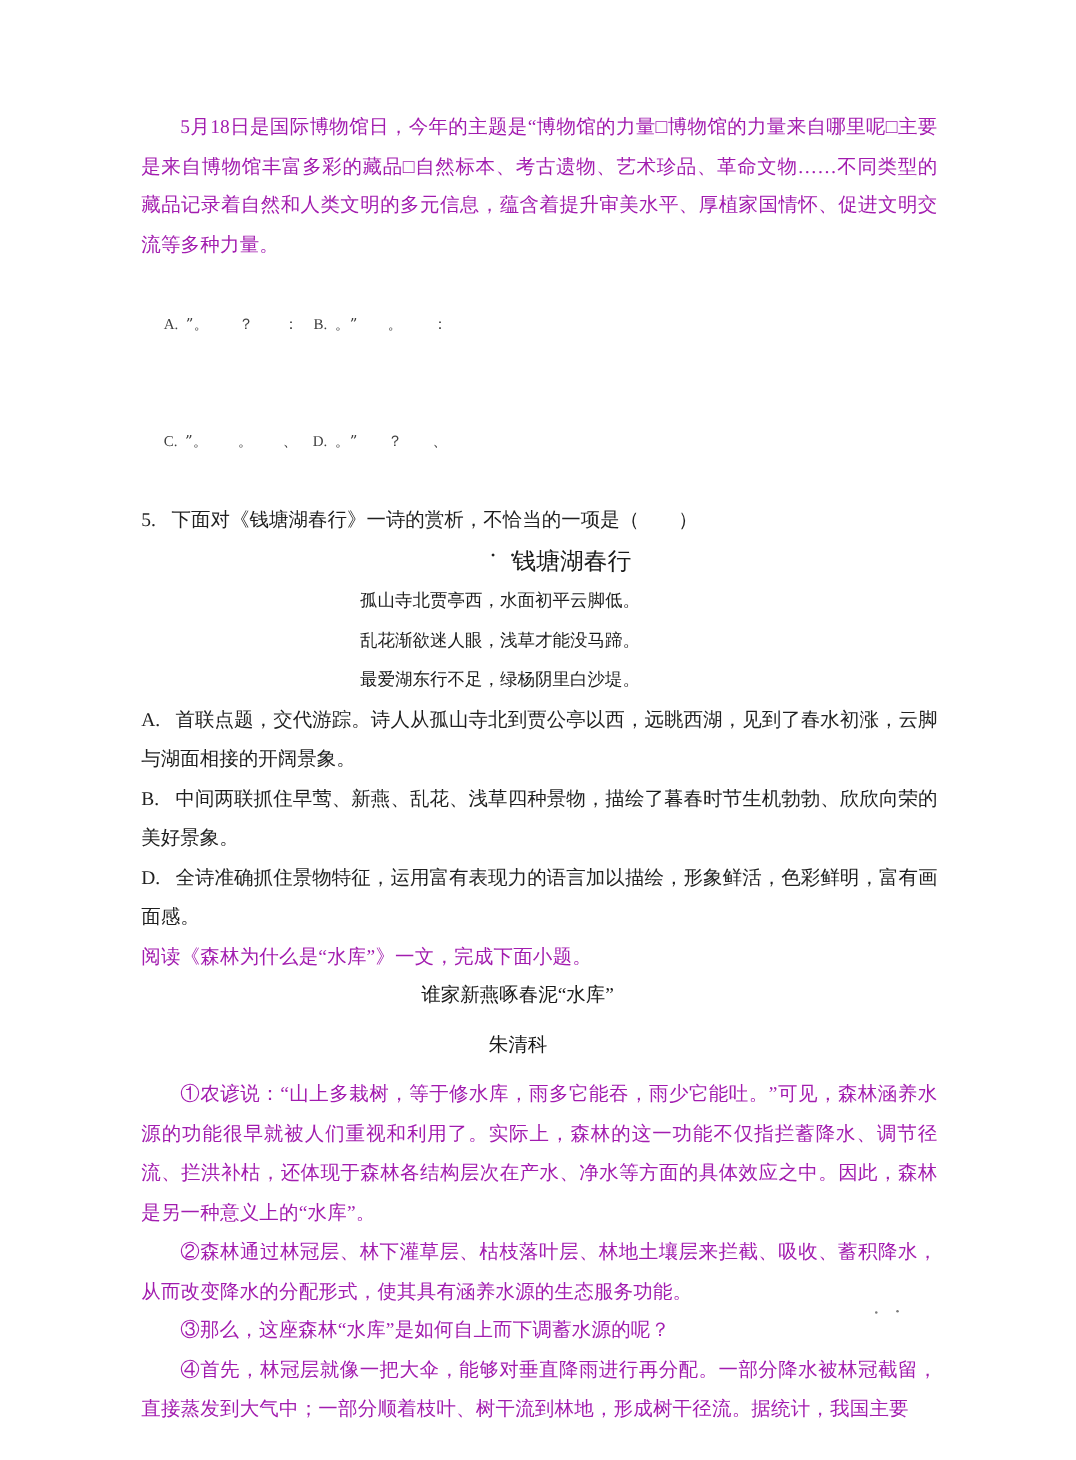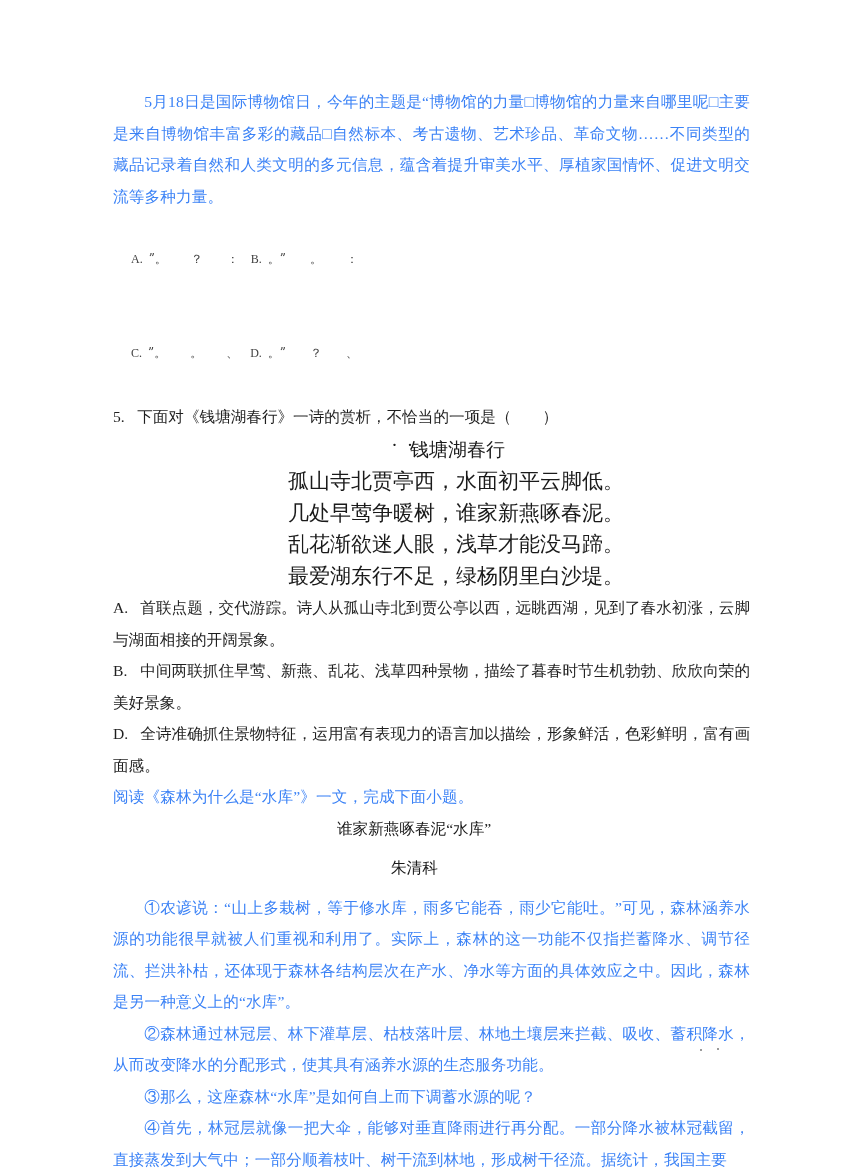--- a/index.html
+++ b/index.html
@@ -25,21 +25,21 @@
     top: 86px;
     width: 637px;
   }
   .para {
     font-size: 15.6px;
     line-height: 31.5px;
     text-align: justify;
     text-justify: inter-ideograph;
     letter-spacing: 0.15px;
     margin: 0;
-    color: #3b82f6;
+    color: #a21caf;
   }
   .indent {
     text-indent: 2em;
   }
   
   .optrow {
     font-size: 12px;
     line-height: 31.5px;
     margin: 0;
     white-space: pre;
@@ -83,21 +83,21 @@
     margin: 1px;
     padding-left: 296px;
   }
   .poem-author {
     font-size: 15.6px;
     line-height: 31.5px;
     margin: 0;
     padding-left: 310px;
   }
   .poem-line {
-    font-size: 21px;
+    font-size: 14px;
     line-height: 31.5px;
     margin: 0;
     padding-left: 175px;
   }
   .art-title {
     font-size: 15.6px;
     line-height: 31.5px;
     margin: 0;
     padding-left: 224px;
   }
@@ -142,21 +142,20 @@
     <p class="optrow">
       <span class="tag">C.</span><span>&nbsp;&nbsp;</span><span class="punc">”。　　。　　、</span><span>&nbsp;&nbsp;&nbsp;&nbsp;</span><span class="tag">D.</span><span>&nbsp;&nbsp;</span><span class="punc">。”　　？　　、</span>
     </p>
 
     <p class="qline">
       <span class="qnum">5.</span><span>下面对《钱塘湖春行》一诗的赏析，</span><span class="" id="emph-target"><span class="emph-char">不</span><span class="emph-char">恰</span><span class="emph-char">当</span></span><span>的一项是（　　）</span>
     </p>
 
     <p class="poem-title">钱塘湖春行</p>
     <p class="poem-line">孤山寺北贾亭西，水面初平云脚低。</p>
-    <p class="poem-line">几处早莺争暖树，谁家新燕啄春泥。</p>
     <p class="poem-line">乱花渐欲迷人眼，浅草才能没马蹄。</p>
     <p class="poem-line">最爱湖东行不足，绿杨阴里白沙堤。</p>
 
     <p class="opt">
       <span class="olabel">A.</span><span>首联点题，交代游踪。诗人从孤山寺北到贾公亭以西，远眺西湖，见到了春水初涨，云脚与湖面相接的开阔景象。</span>
     </p>
     <p class="opt">
       <span class="olabel">B.</span><span>中间两联抓住早莺、新燕、乱花、浅草四种景物，描绘了暮春时节生机勃勃、欣欣向荣的美好景象。</span>
     </p>
     <p class="opt">

